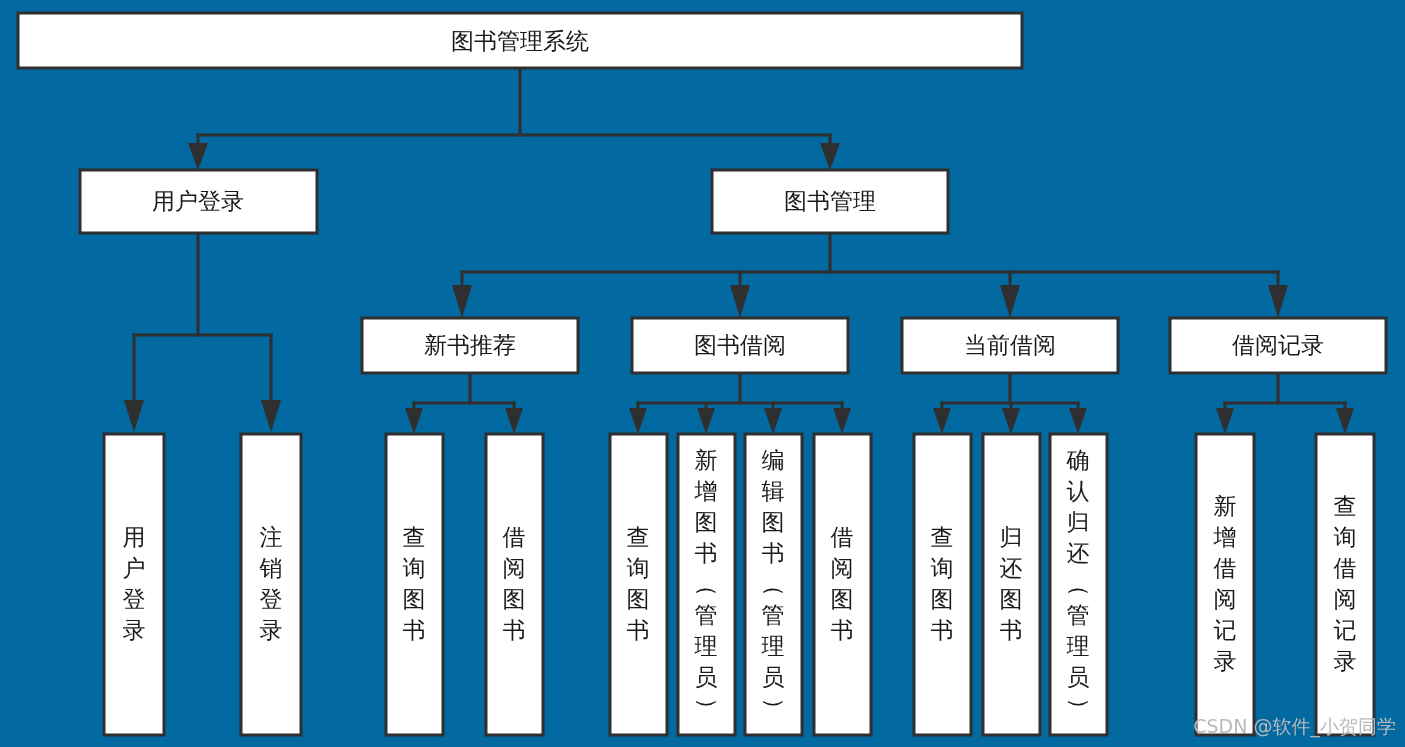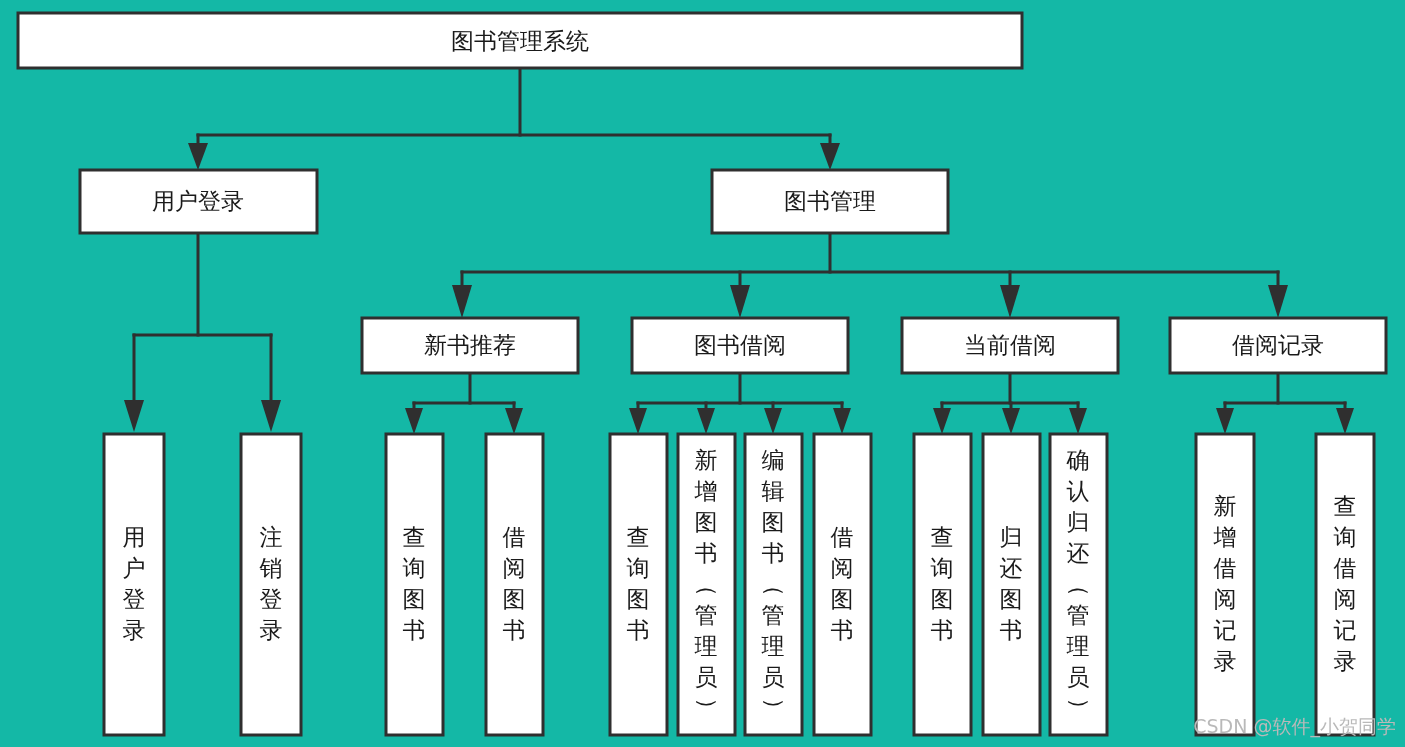--- a/index.html
+++ b/index.html
@@ -8,21 +8,21 @@
     padding: 0;
     background: #ffffff;
   }
   body {
     font-family: "DejaVu Sans", "Liberation Sans", sans-serif;
   }
   #diagram-root {
     position: relative;
     width: 1405px;
     height: 747px;
-    background: #14b8a6;
+    background: #0369a1;
     overflow: hidden;
   }
   svg.diagram-canvas {
     display: block;
     width: 1405px;
     height: 747px;
   }
   .node-box {
     fill: #ffffff;
     stroke: #2f2f2f;

